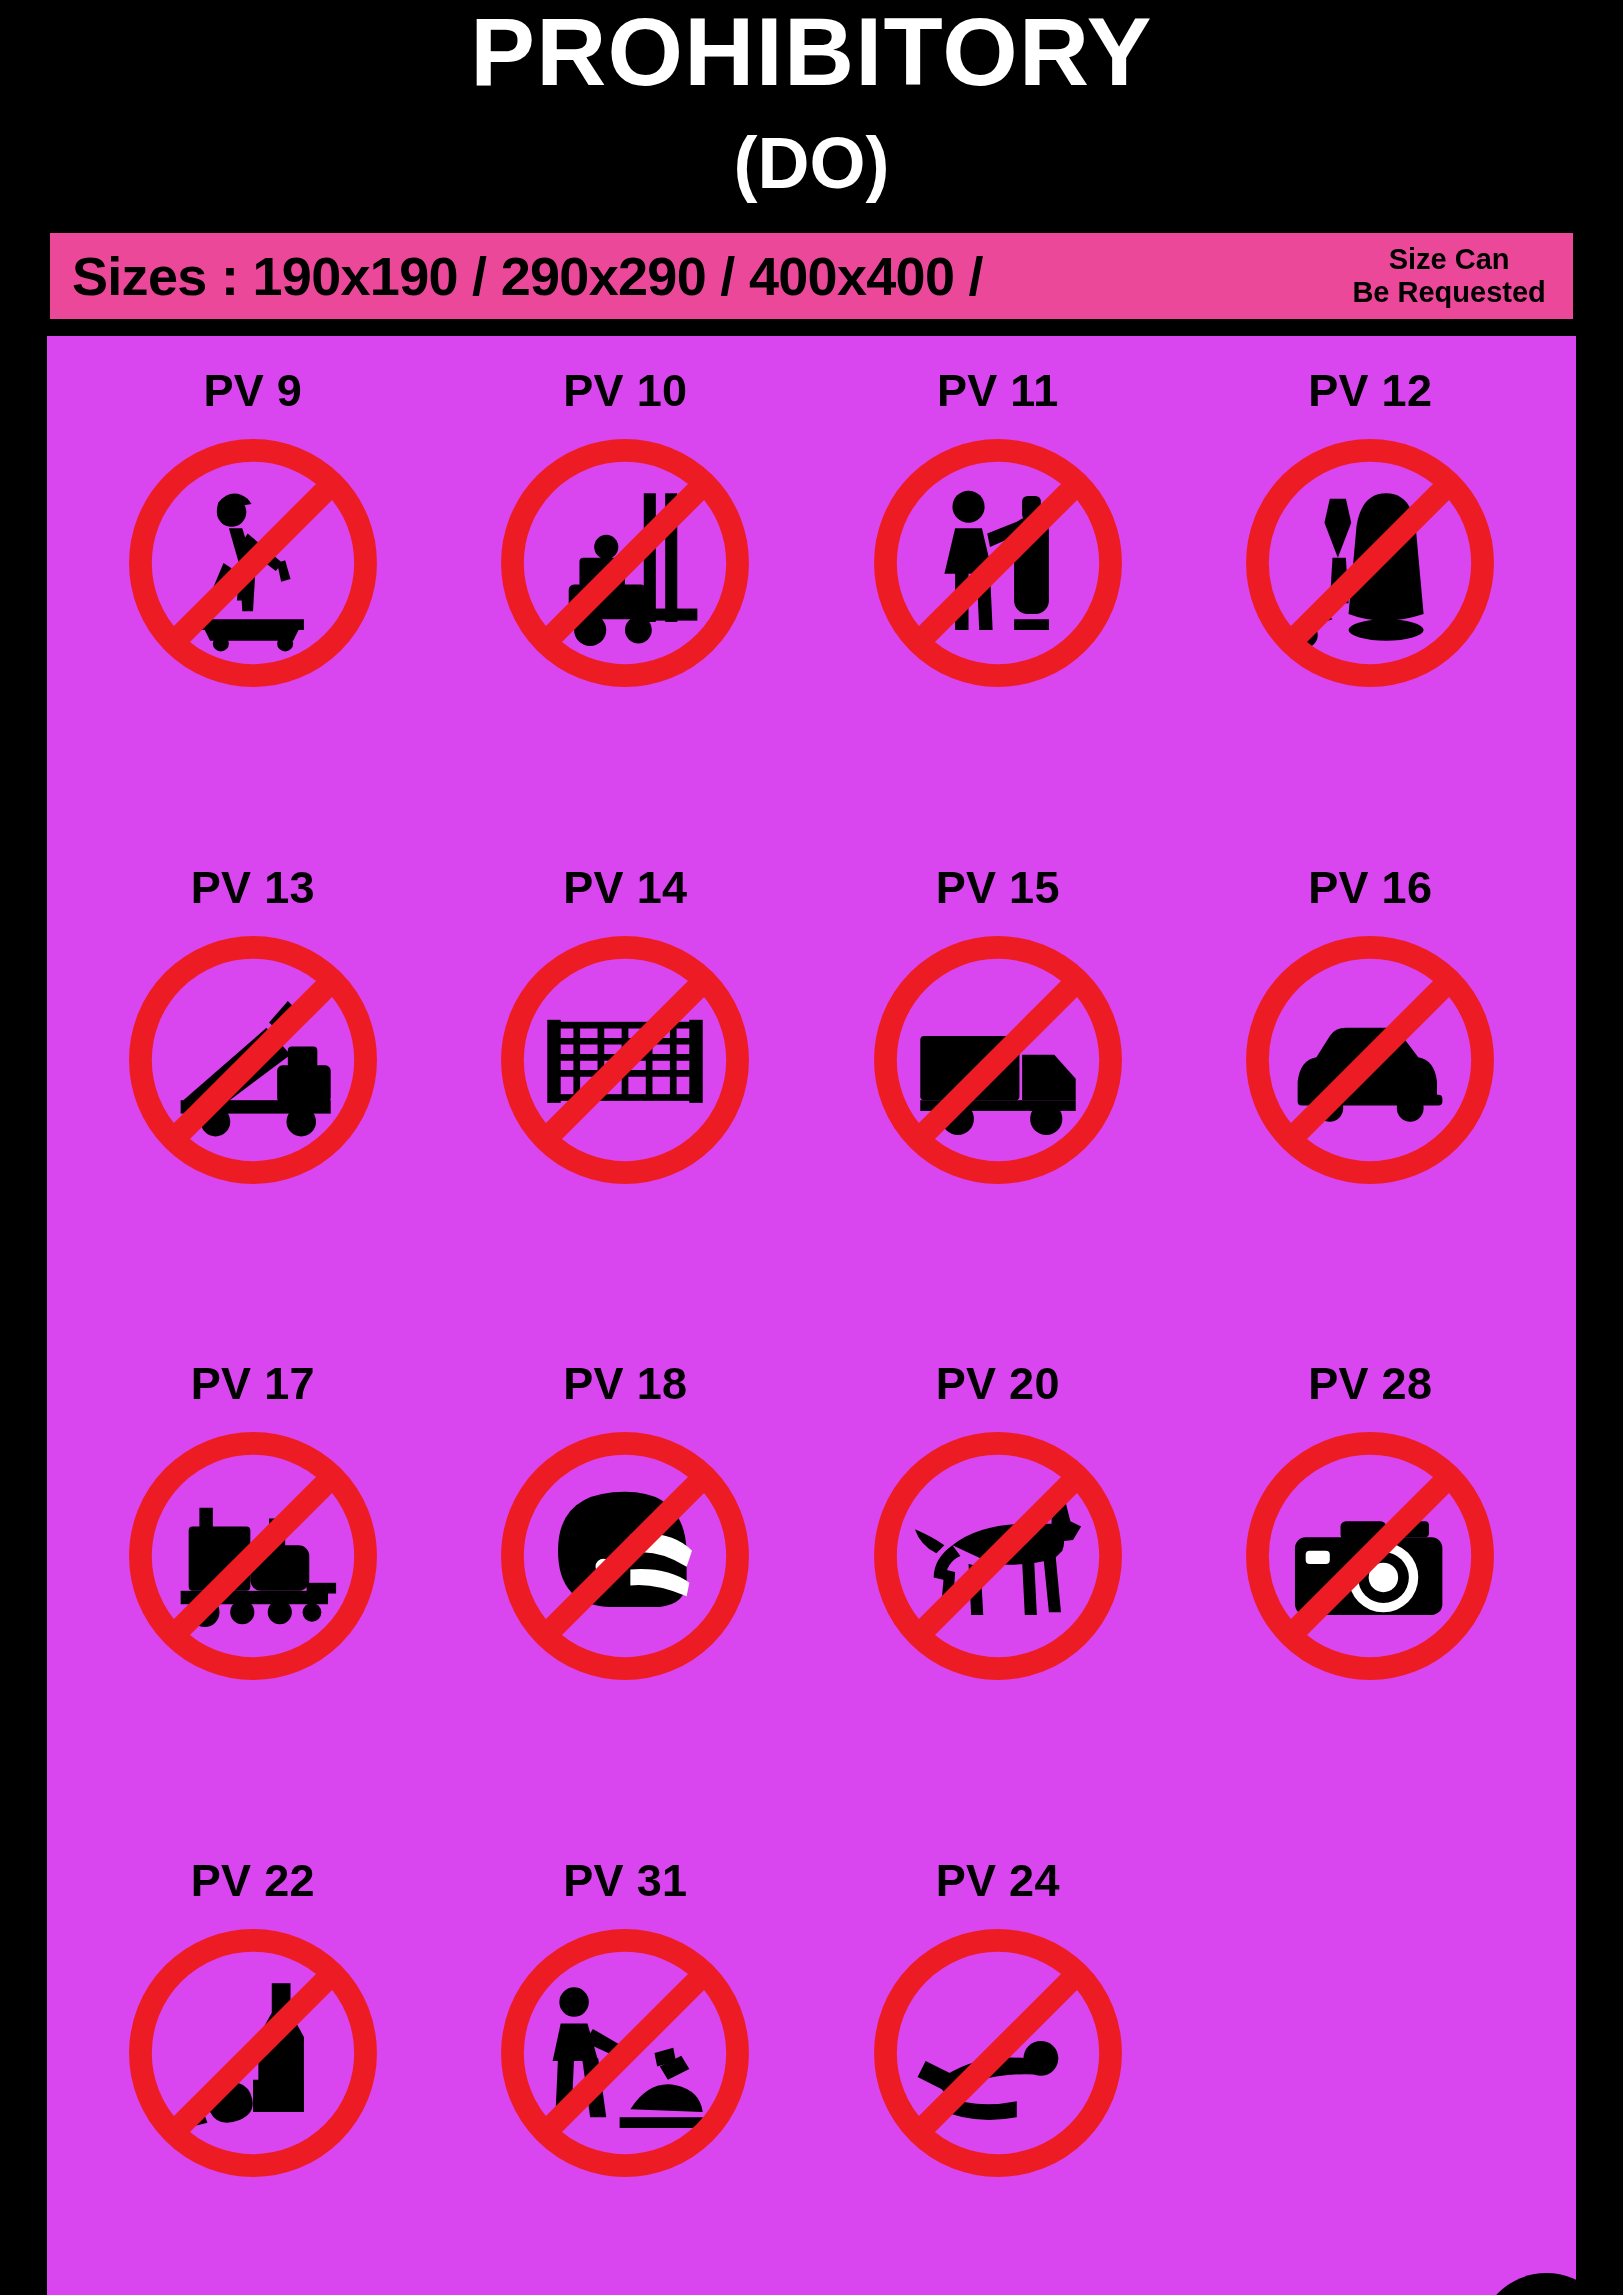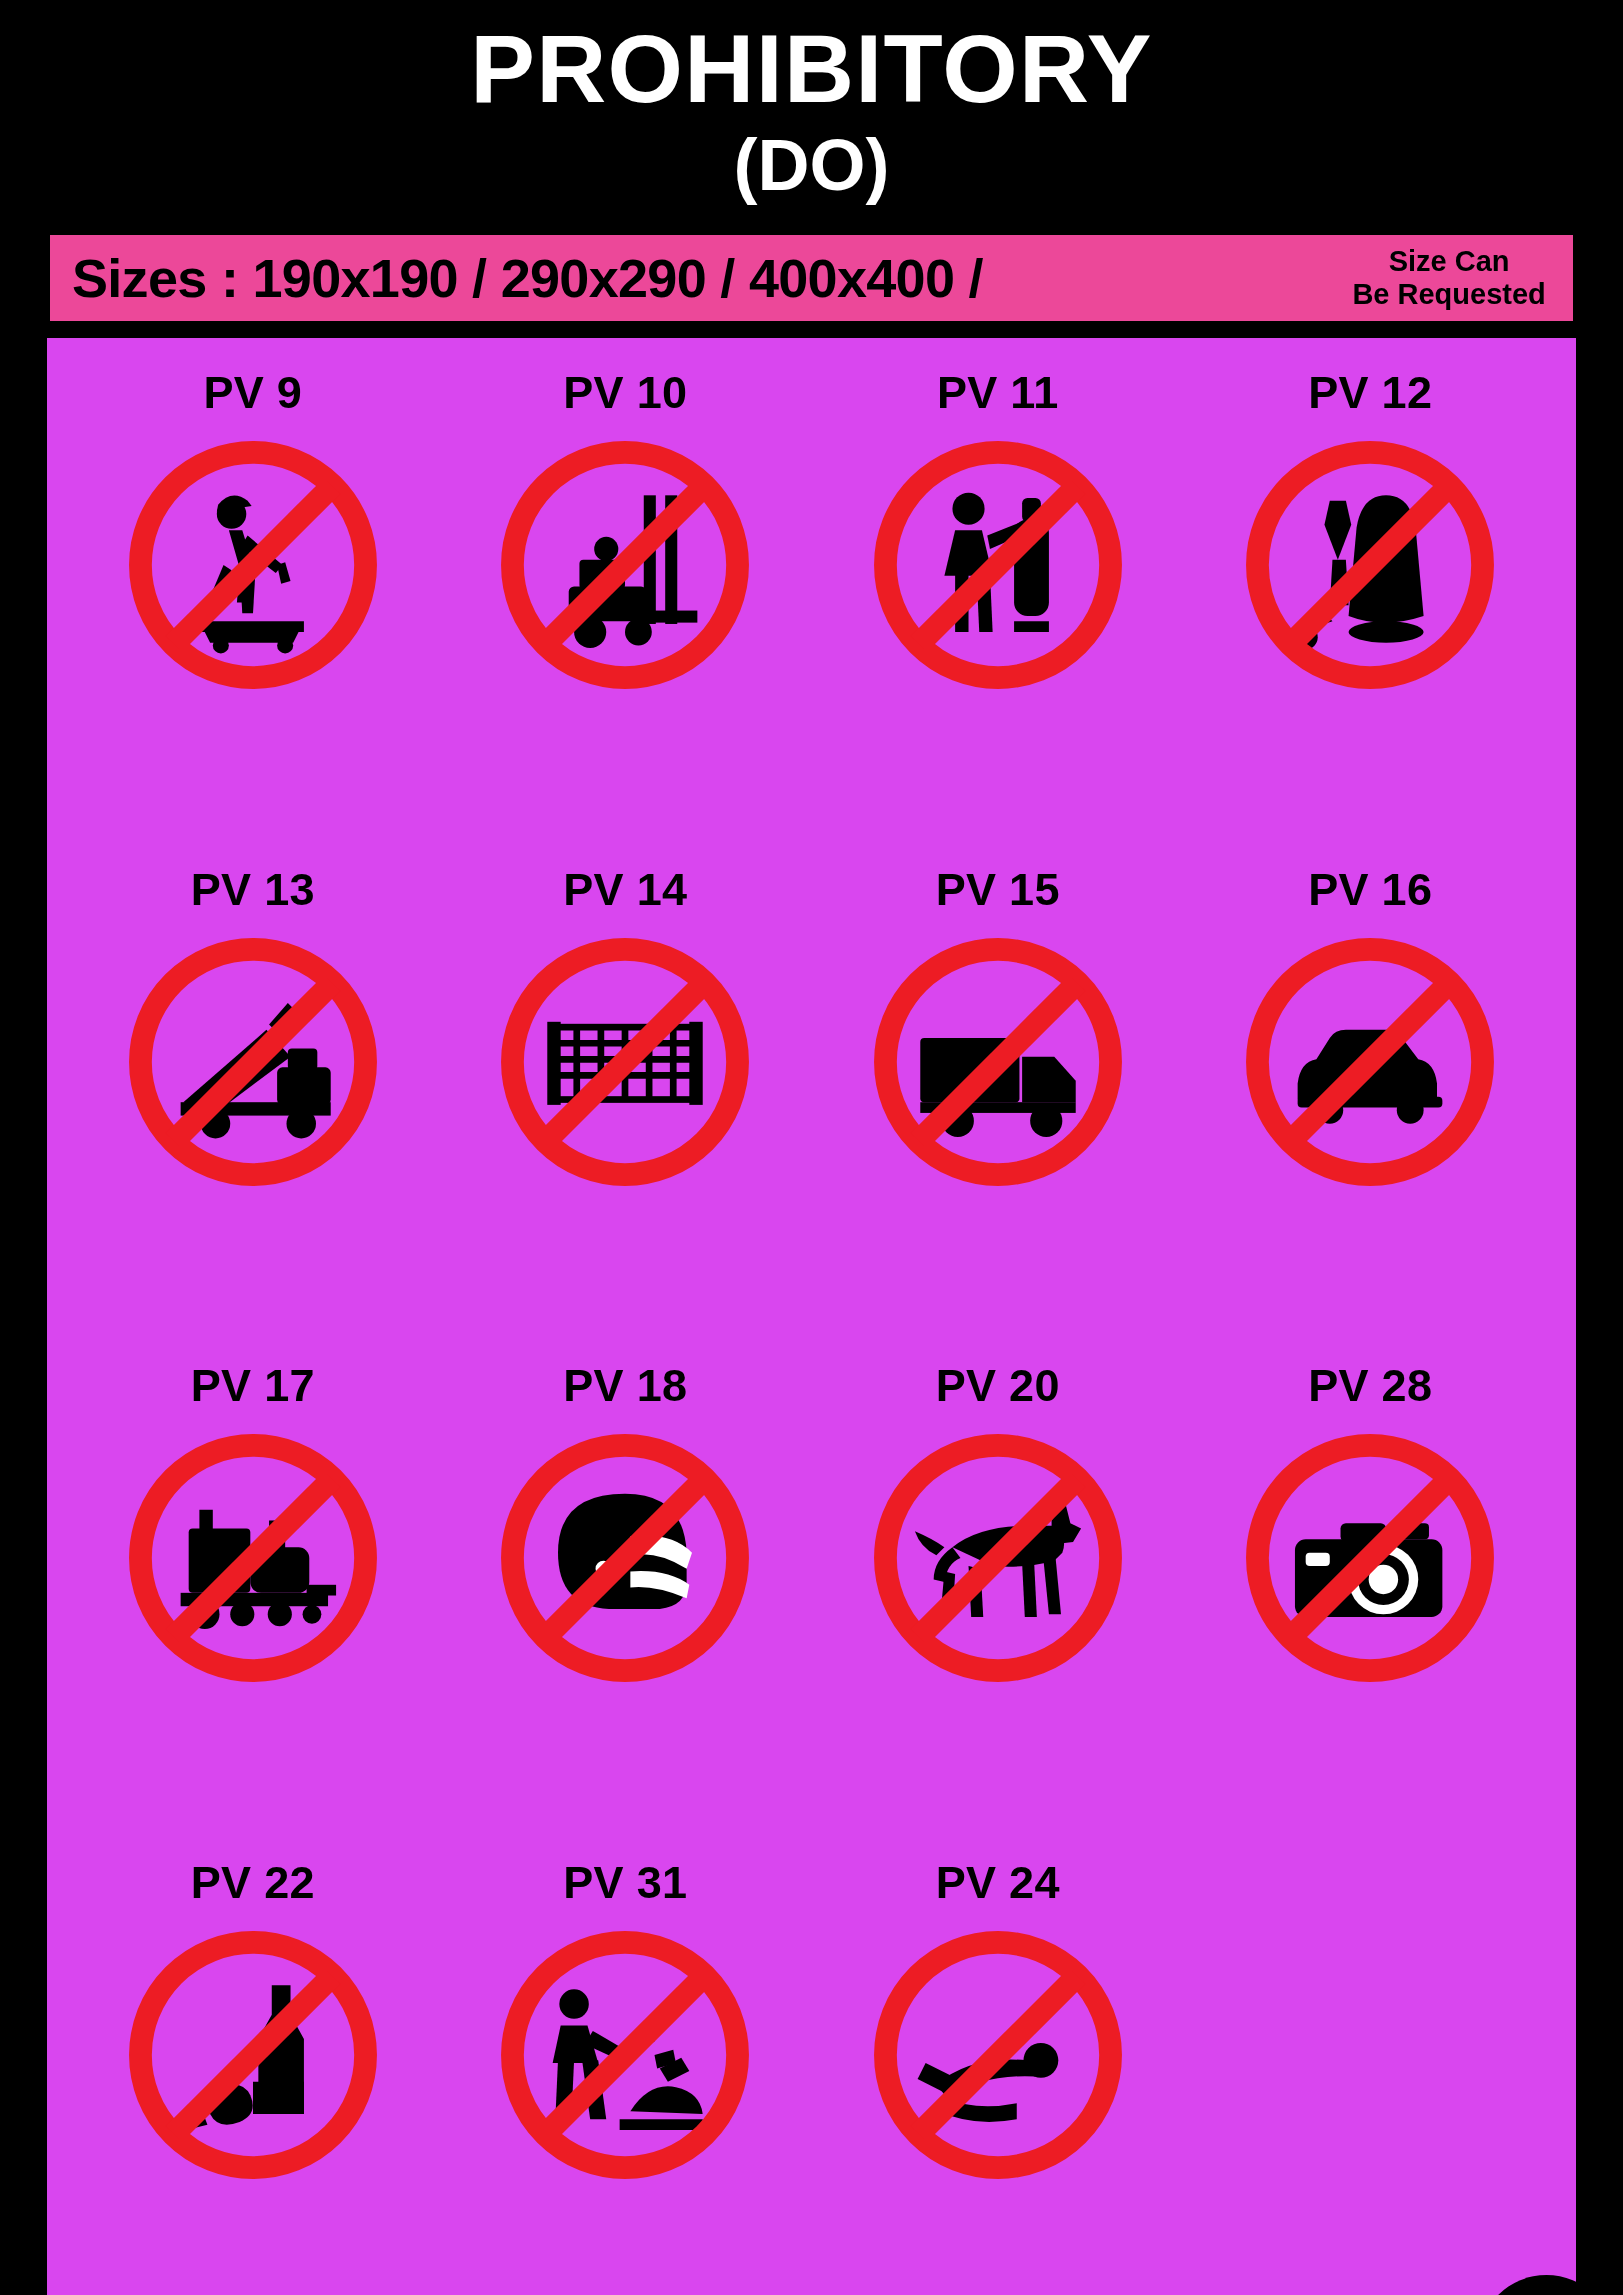--- a/index.html
+++ b/index.html
@@ -12,35 +12,35 @@
     width: 1623px;
     height: 2295px;
     font-family: "Liberation Sans", sans-serif;
     position: relative;
     overflow: hidden;
   }
 
   
   .header {
     width: 100%;
-    padding-top: 20px;
+    padding-top: 3px;
     text-align: center;
     color: #ffffff;
   }
   .title-line-1 {
     font-size: 97px;
     font-weight: bold;
     letter-spacing: 1.3px;
     line-height: 1.02;
   }
   .title-line-2 {
     font-size: 72px;
     font-weight: bold;
     line-height: 1.15;
-    margin-top: 5px;
+    margin-top: 20px;
   }
 
   
   .sizes-bar {
     margin: 25px 47px 0 47px;
     background: #ec4899;
     border: 3.3px solid #000;
     height: 92px;
     display: flex;
     align-items: center;

